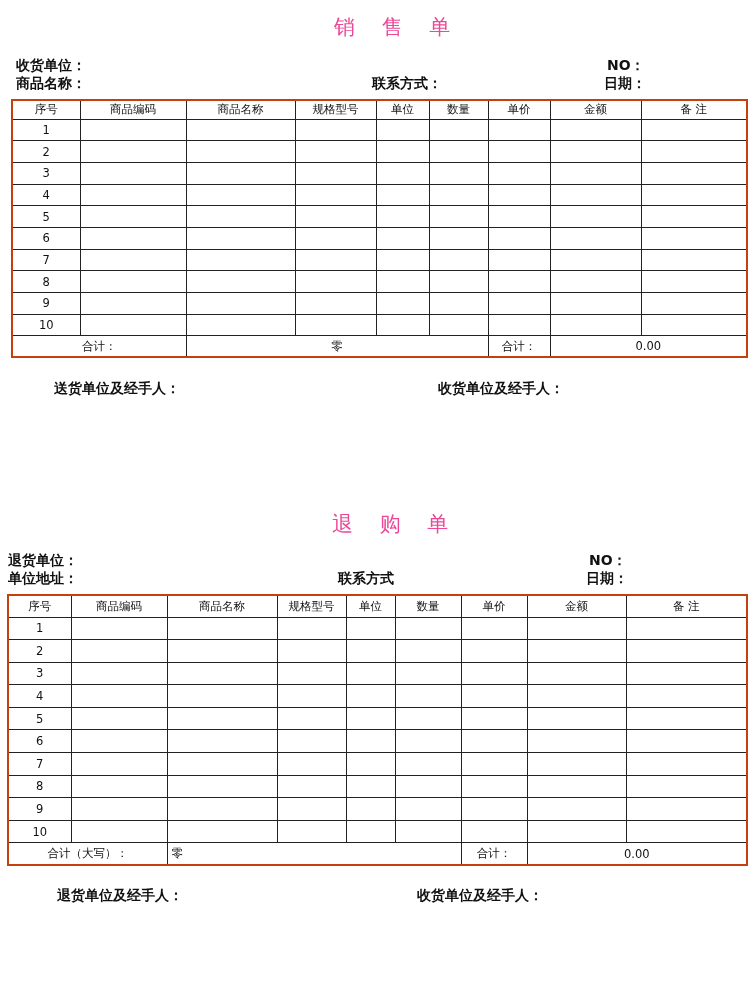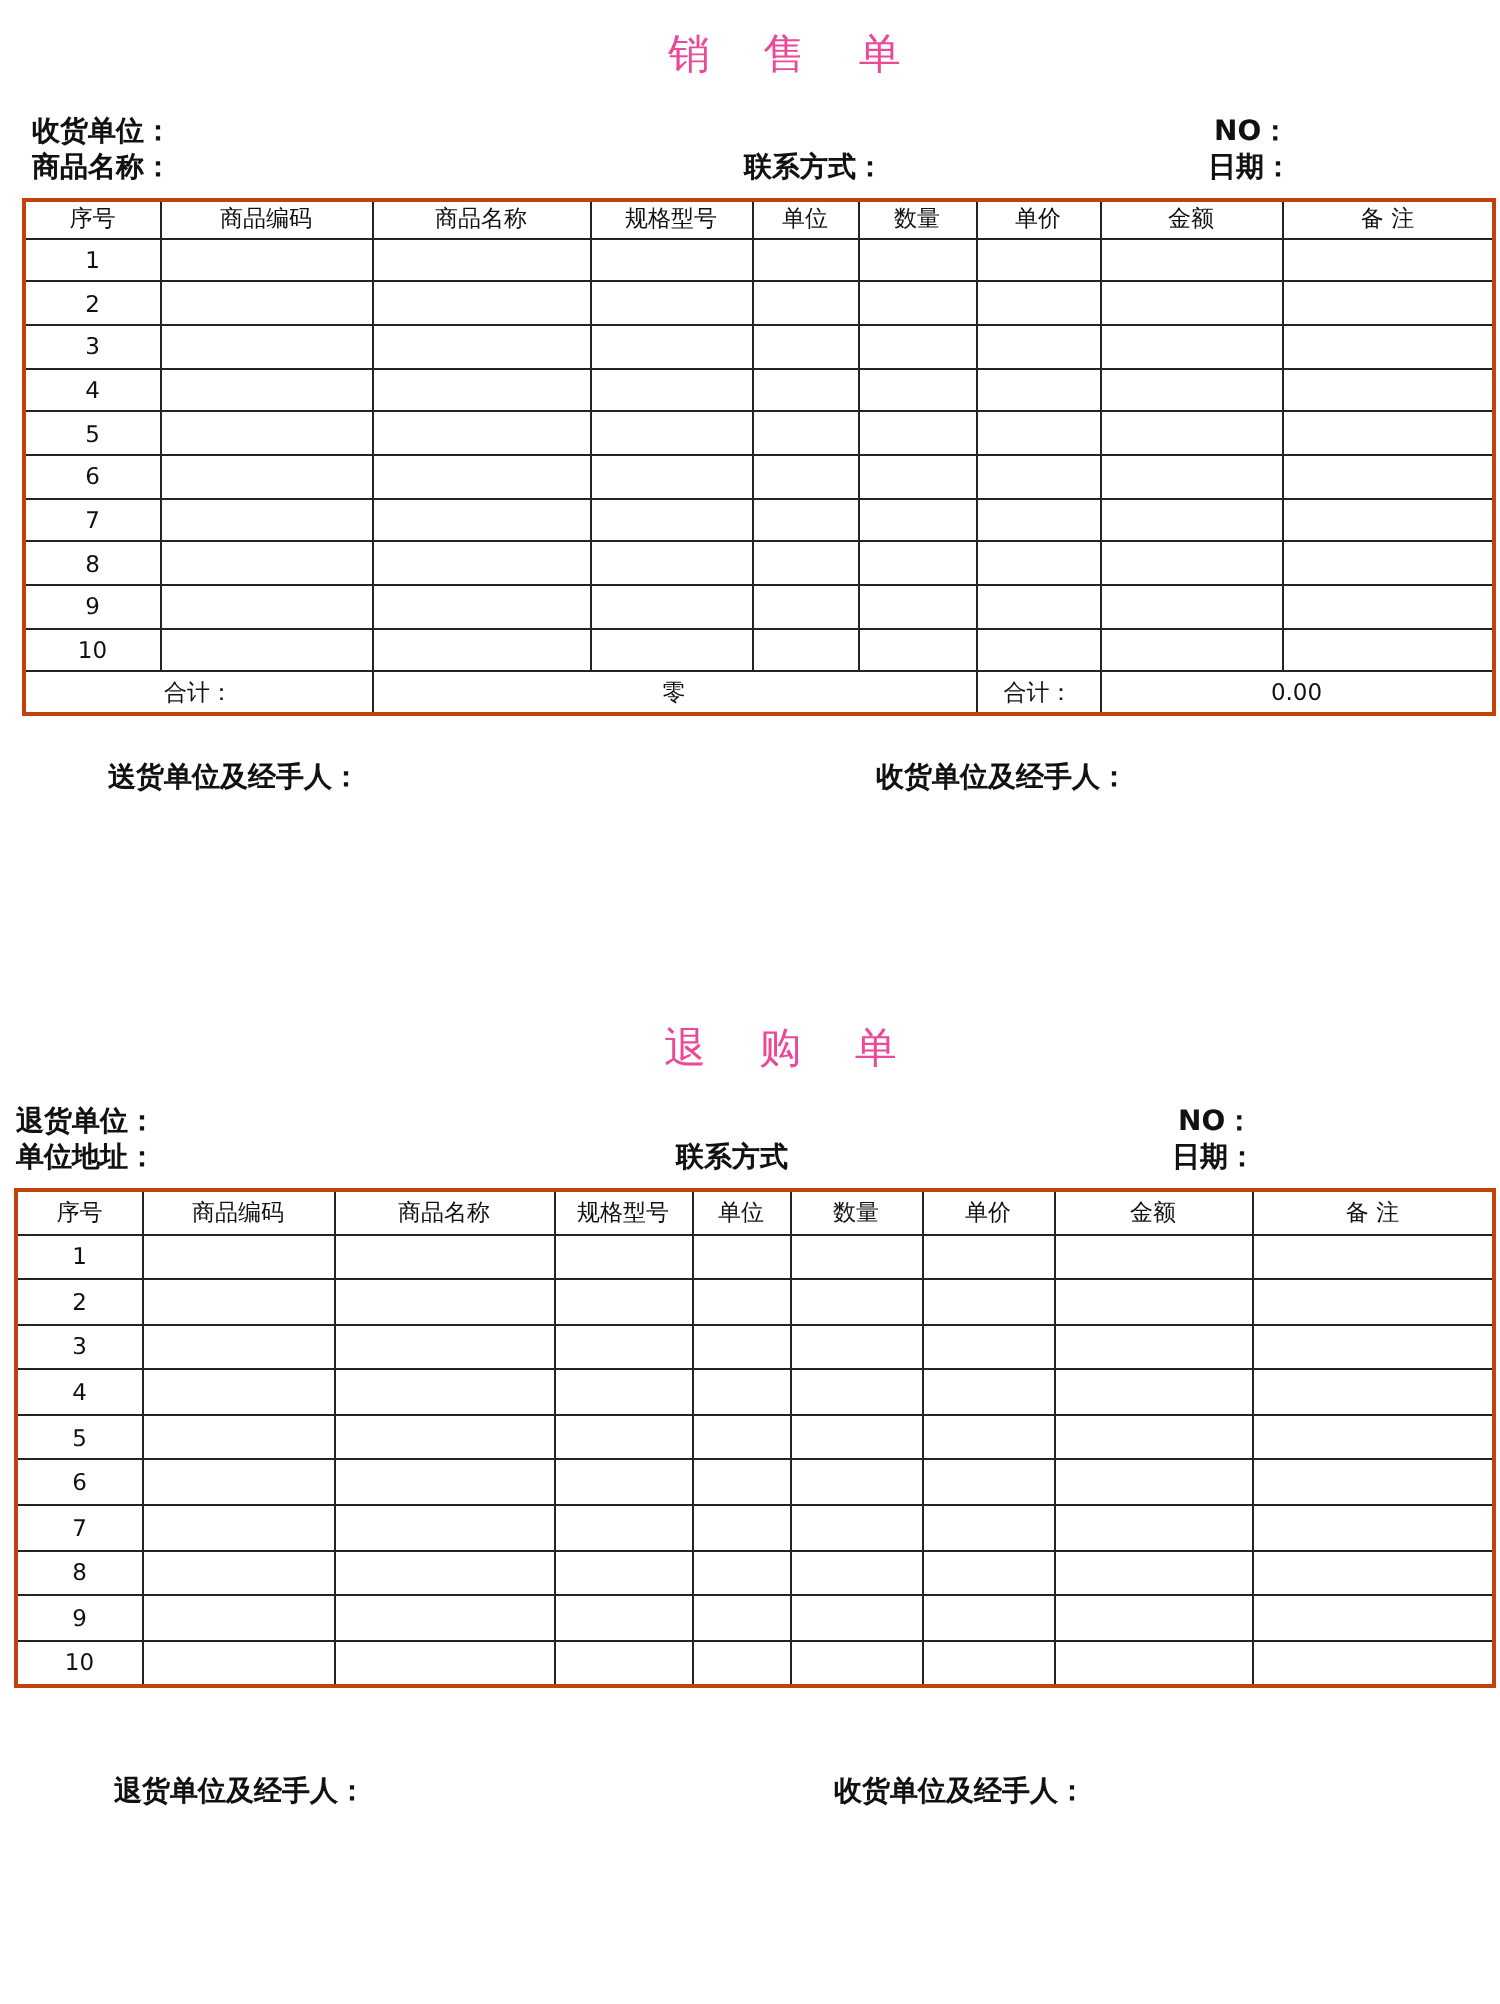--- a/index.html
+++ b/index.html
@@ -315,17 +315,23 @@
         <td>10</td>
         <td></td>
         <td></td>
         <td></td>
         <td></td>
         <td></td>
         <td></td>
         <td></td>
         <td></td>
       </tr>
+  <tr class="total" style="height:22px">
+    <td colspan="2">合计（大写）：</td>
+    <td colspan="4" class="left">零</td>
+    <td>合计：</td>
+    <td colspan="2">0.00</td>
+  </tr>
 </tbody>
   </table>
 
 <div class="abs meta" style="left:57px; top:887px;">退货单位及经手人：</div>
 <div class="abs meta" style="left:417px; top:887px;">收货单位及经手人：</div>
 
 </body></html>

